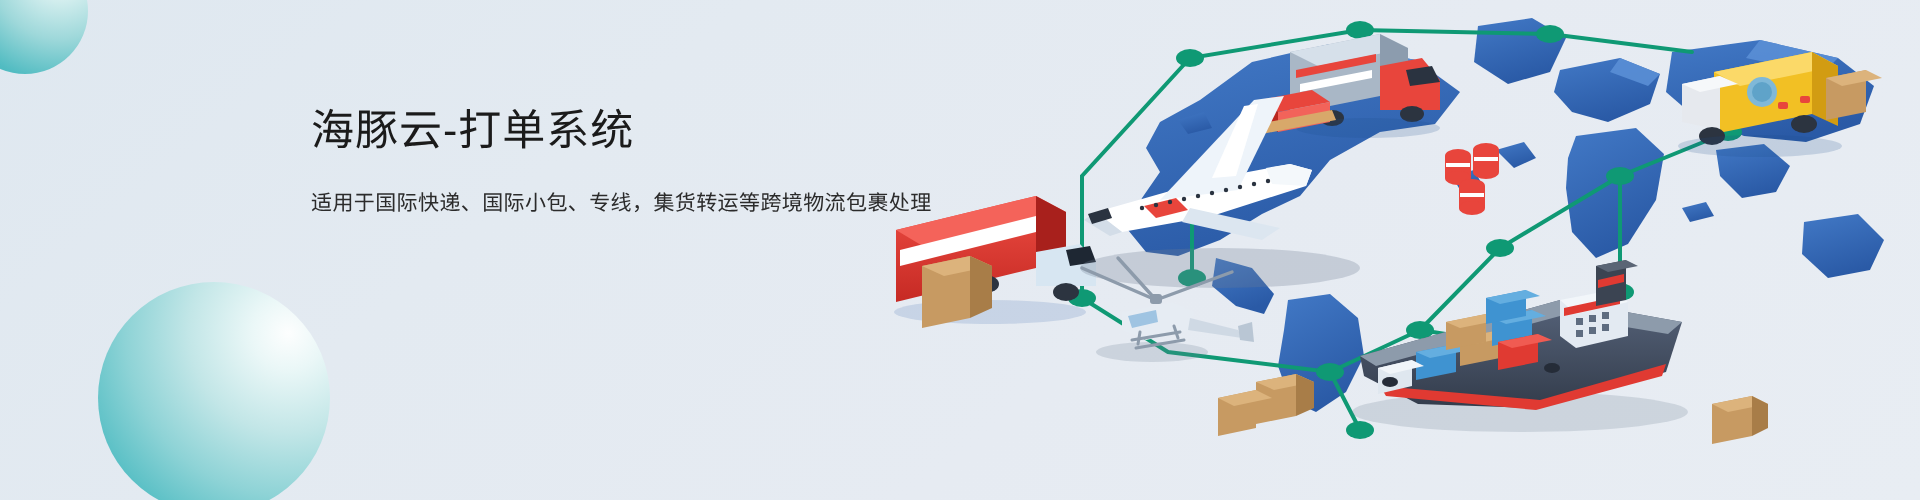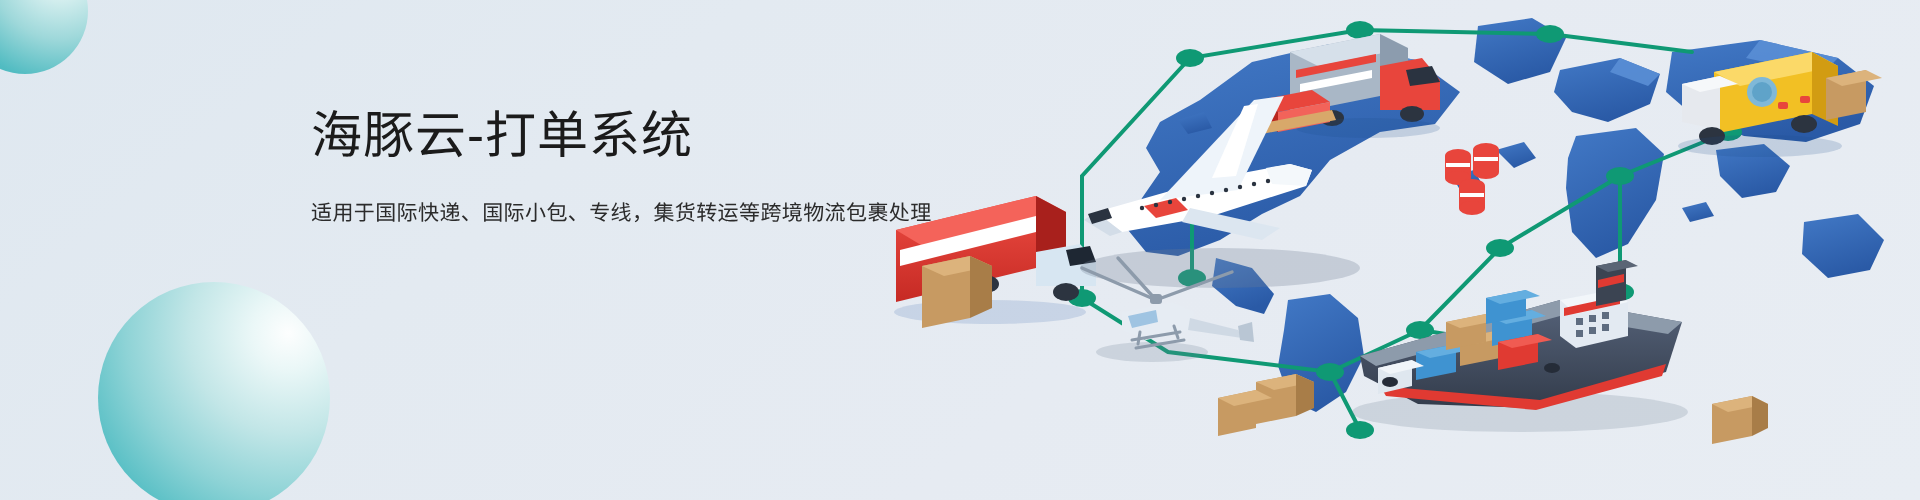--- a/index.html
+++ b/index.html
@@ -21,21 +21,21 @@
     left:-38px; top:-52px; width:126px; height:126px;
     background:radial-gradient(circle at 78% 18%, #f2fbfb 0%, #d8f0f0 18%, #9ed8da 48%, #52bcc2 78%, #34aeb6 100%);
   }
   #circle-bottom{
     left:98px; top:282px; width:232px; height:232px;
     background:radial-gradient(circle at 82% 22%, #fdfefe 0%, #eaf7f7 14%, #c2e6e7 38%, #8ed3d6 62%, #4fbcc2 86%, #35b0b8 100%);
   }
   
   #text-block{ position:absolute; left:311px; top:104px; width:600px; }
   #page-title{
-    font-size:51px; line-height:1.25; font-weight:400;
+    font-size:43px; line-height:1.25; font-weight:400;
     color:#1b1b1b; letter-spacing:1px; white-space:nowrap;
   }
   #page-subtitle{
     margin-top:29px; font-size:21px; line-height:1.5;
     color:#2b2b2b; letter-spacing:.4px; white-space:nowrap;
   }
   
   #illustration{ position:absolute; right:0; top:0; width:1060px; height:500px; }
   #illustration svg{ display:block; width:100%; height:100%; }
 </style>

